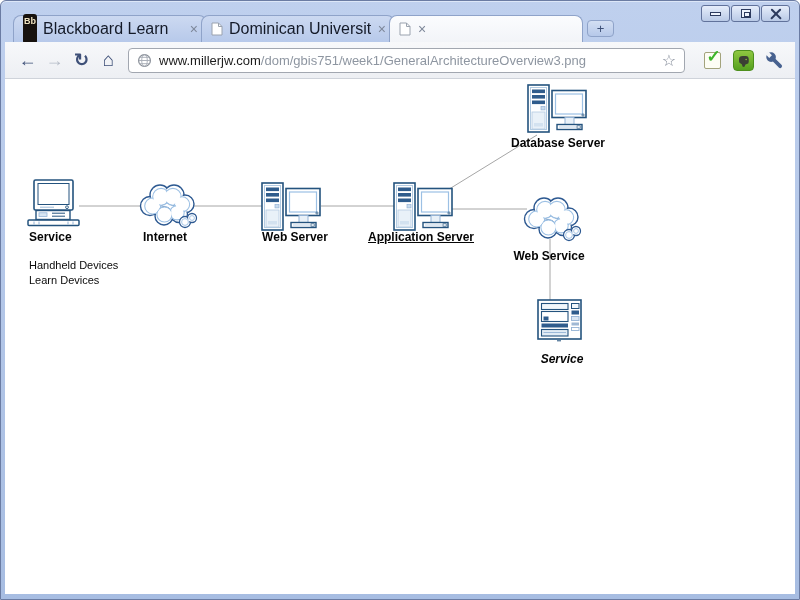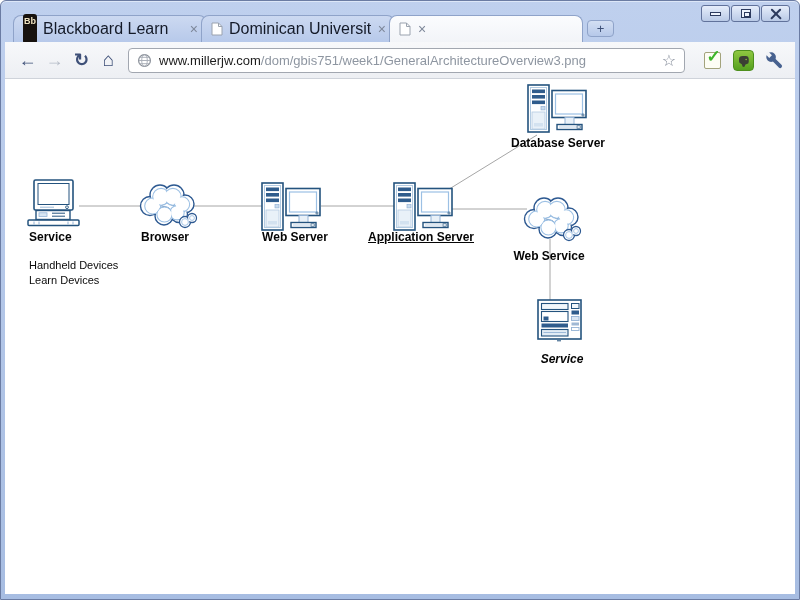--- a/index.html
+++ b/index.html
@@ -266,20 +266,20 @@
       <use href="#icon-tower" x="256" y="103"></use>
       <use href="#icon-tower" x="388" y="103"></use>
       <use href="#icon-tower" x="522" y="5"></use>
       <use href="#icon-cloud" x="514" y="114"></use>
       <use href="#icon-rack" x="532" y="220"></use>
     </svg>
 
     <div class="node-label" style="left:24px; top:151px;">Service</div>
     <div class="node-sublabel" style="left:24px; top:169px;">Handheld Devices</div>
     <div class="node-sublabel" style="left:24px; top:184px;">Learn Devices</div>
-    <div class="node-label centered" style="left:110px; top:151px; width:100px;">Browser</div>
+    <div class="node-label centered" style="left:110px; top:151px; width:100px;">Internet</div>
     <div class="node-label centered" style="left:240px; top:151px; width:100px;">Web Server</div>
     <div class="node-label centered" style="left:356px; top:151px; width:120px;text-decoration:underline;">Application Server</div>
     <div class="node-label centered" style="left:493px; top:57px; width:120px;">Database Server</div>
     <div class="node-label centered" style="left:494px; top:170px; width:100px;">Web Service</div>
     <div class="node-label centered" style="left:507px; top:273px; width:100px;font-style:italic;">Service</div>
   </div>
 </div>
 
 </body></html>

